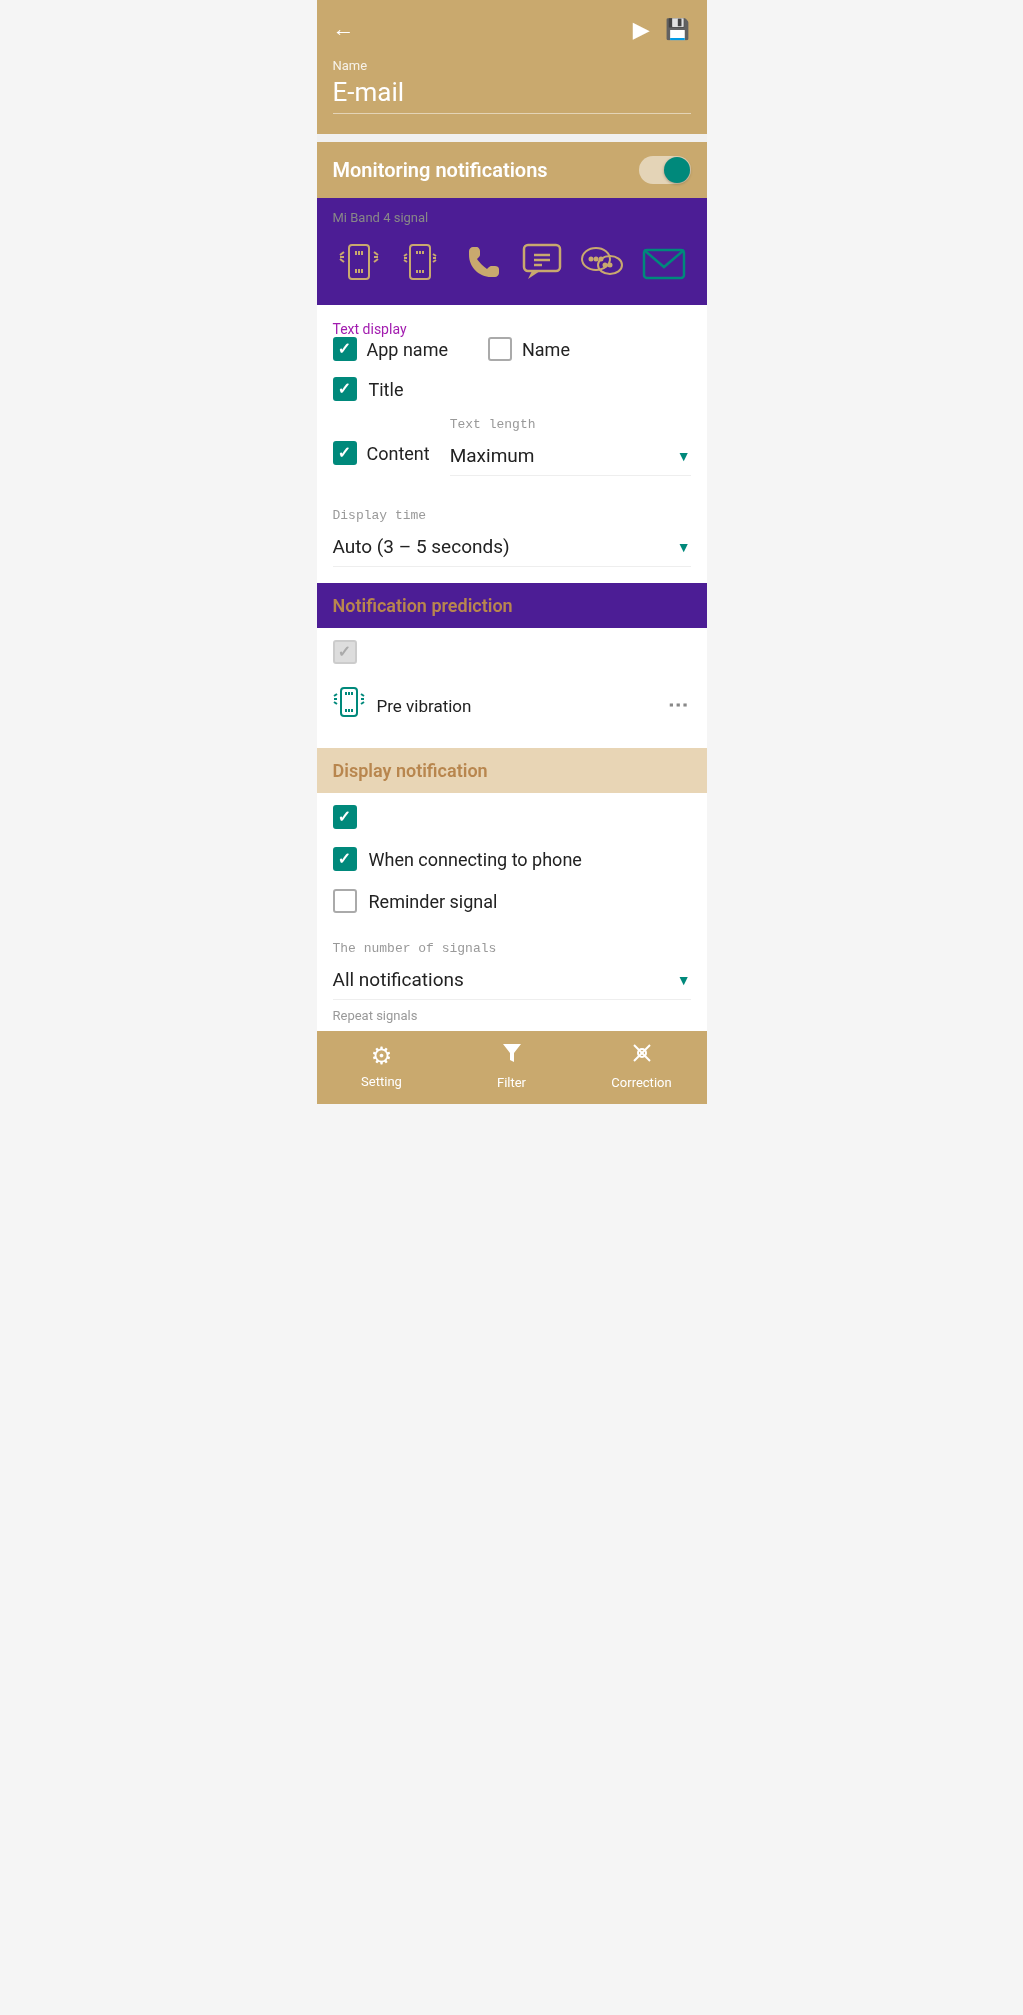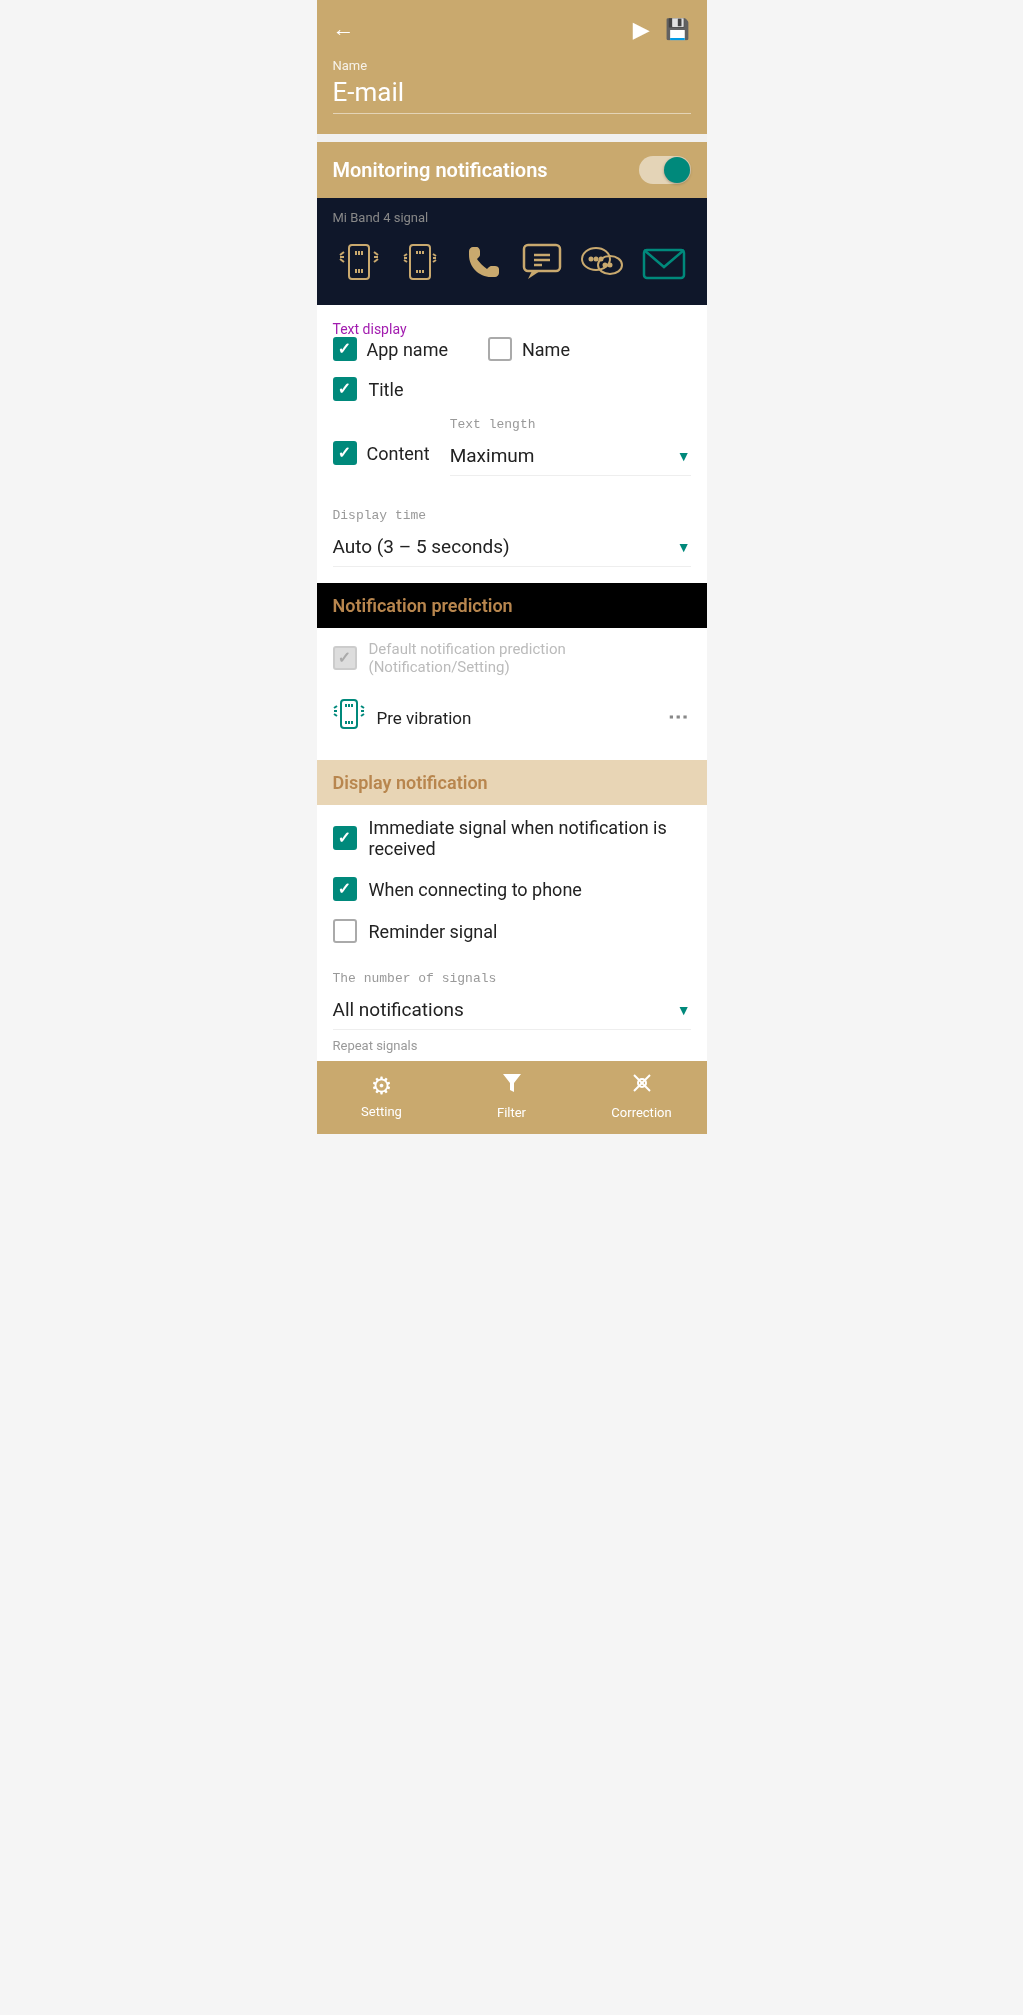--- a/index.html
+++ b/index.html
@@ -84,21 +84,21 @@
       border-radius: 50%;
       background: #00897b;
       position: absolute;
       top: 1px;
       right: 1px;
       box-shadow: 0 1px 3px rgba(0,0,0,0.3);
     }
 
     
     .signal-section {
-      background: #0f172a;
+      background: #4c1d95;
       padding: 8px 16px 16px 16px;
     }
     .signal-label {
       color: #888;
       font-size: 13px;
       margin-bottom: 10px;
       padding-top: 4px;
     }
     .signal-icons-row {
       display: flex;
@@ -200,21 +200,21 @@
     }
 
     
     .display-time-section {
       background: white;
       padding: 8px 16px 16px 16px;
     }
 
     
     .notif-pred-header {
-      background: #000000;
+      background: #4c1d95;
       padding: 12px 16px;
     }
     .notif-pred-title {
       color: #b8864e;
       font-size: 18px;
       font-weight: 600;
     }
     .notif-pred-content {
       background: white;
       padding: 12px 16px;
@@ -476,21 +476,20 @@
 </div>
 
 <div class="notif-pred-header">
   <span class="notif-pred-title">Notification prediction</span>
 </div>
 <div class="notif-pred-content">
   <div class="default-notif-row">
     <div class="checkbox disabled">
       <span class="checkbox-check disabled-check">✓</span>
     </div>
-    <span class="default-notif-label">Default notification prediction (Notification/Setting)</span>
   </div>
   <div class="pre-vibration-row">
     <div class="pre-vib-left">
       <div>
         <svg width="32" height="40" viewBox="0 0 32 40" stroke="#00897b" fill="none" stroke-width="2">
           <rect x="8" y="4" width="16" height="28" rx="3"></rect>
           <line x1="4" y1="10" x2="1" y2="12"></line>
           <line x1="4" y1="15" x2="1" y2="15"></line>
           <line x1="4" y1="20" x2="1" y2="18"></line>
           <line x1="28" y1="10" x2="31" y2="12"></line>
@@ -511,21 +510,20 @@
 </div>
 
 <div class="display-notif-header">
   <span class="display-notif-title">Display notification</span>
 </div>
 <div class="display-notif-content">
   <div class="checkbox-row" style="margin-bottom:18px;">
     <div class="checkbox checked">
       <span class="checkbox-check">✓</span>
     </div>
-    <span class="checkbox-label">Immediate signal when notification is received</span>
   </div>
   <div class="checkbox-row" style="margin-bottom:18px;">
     <div class="checkbox checked">
       <span class="checkbox-check">✓</span>
     </div>
     <span class="checkbox-label">When connecting to phone</span>
   </div>
   <div class="checkbox-row" style="margin-bottom:8px;">
     <div class="checkbox unchecked"></div>
     <span class="checkbox-label">Reminder signal</span>

